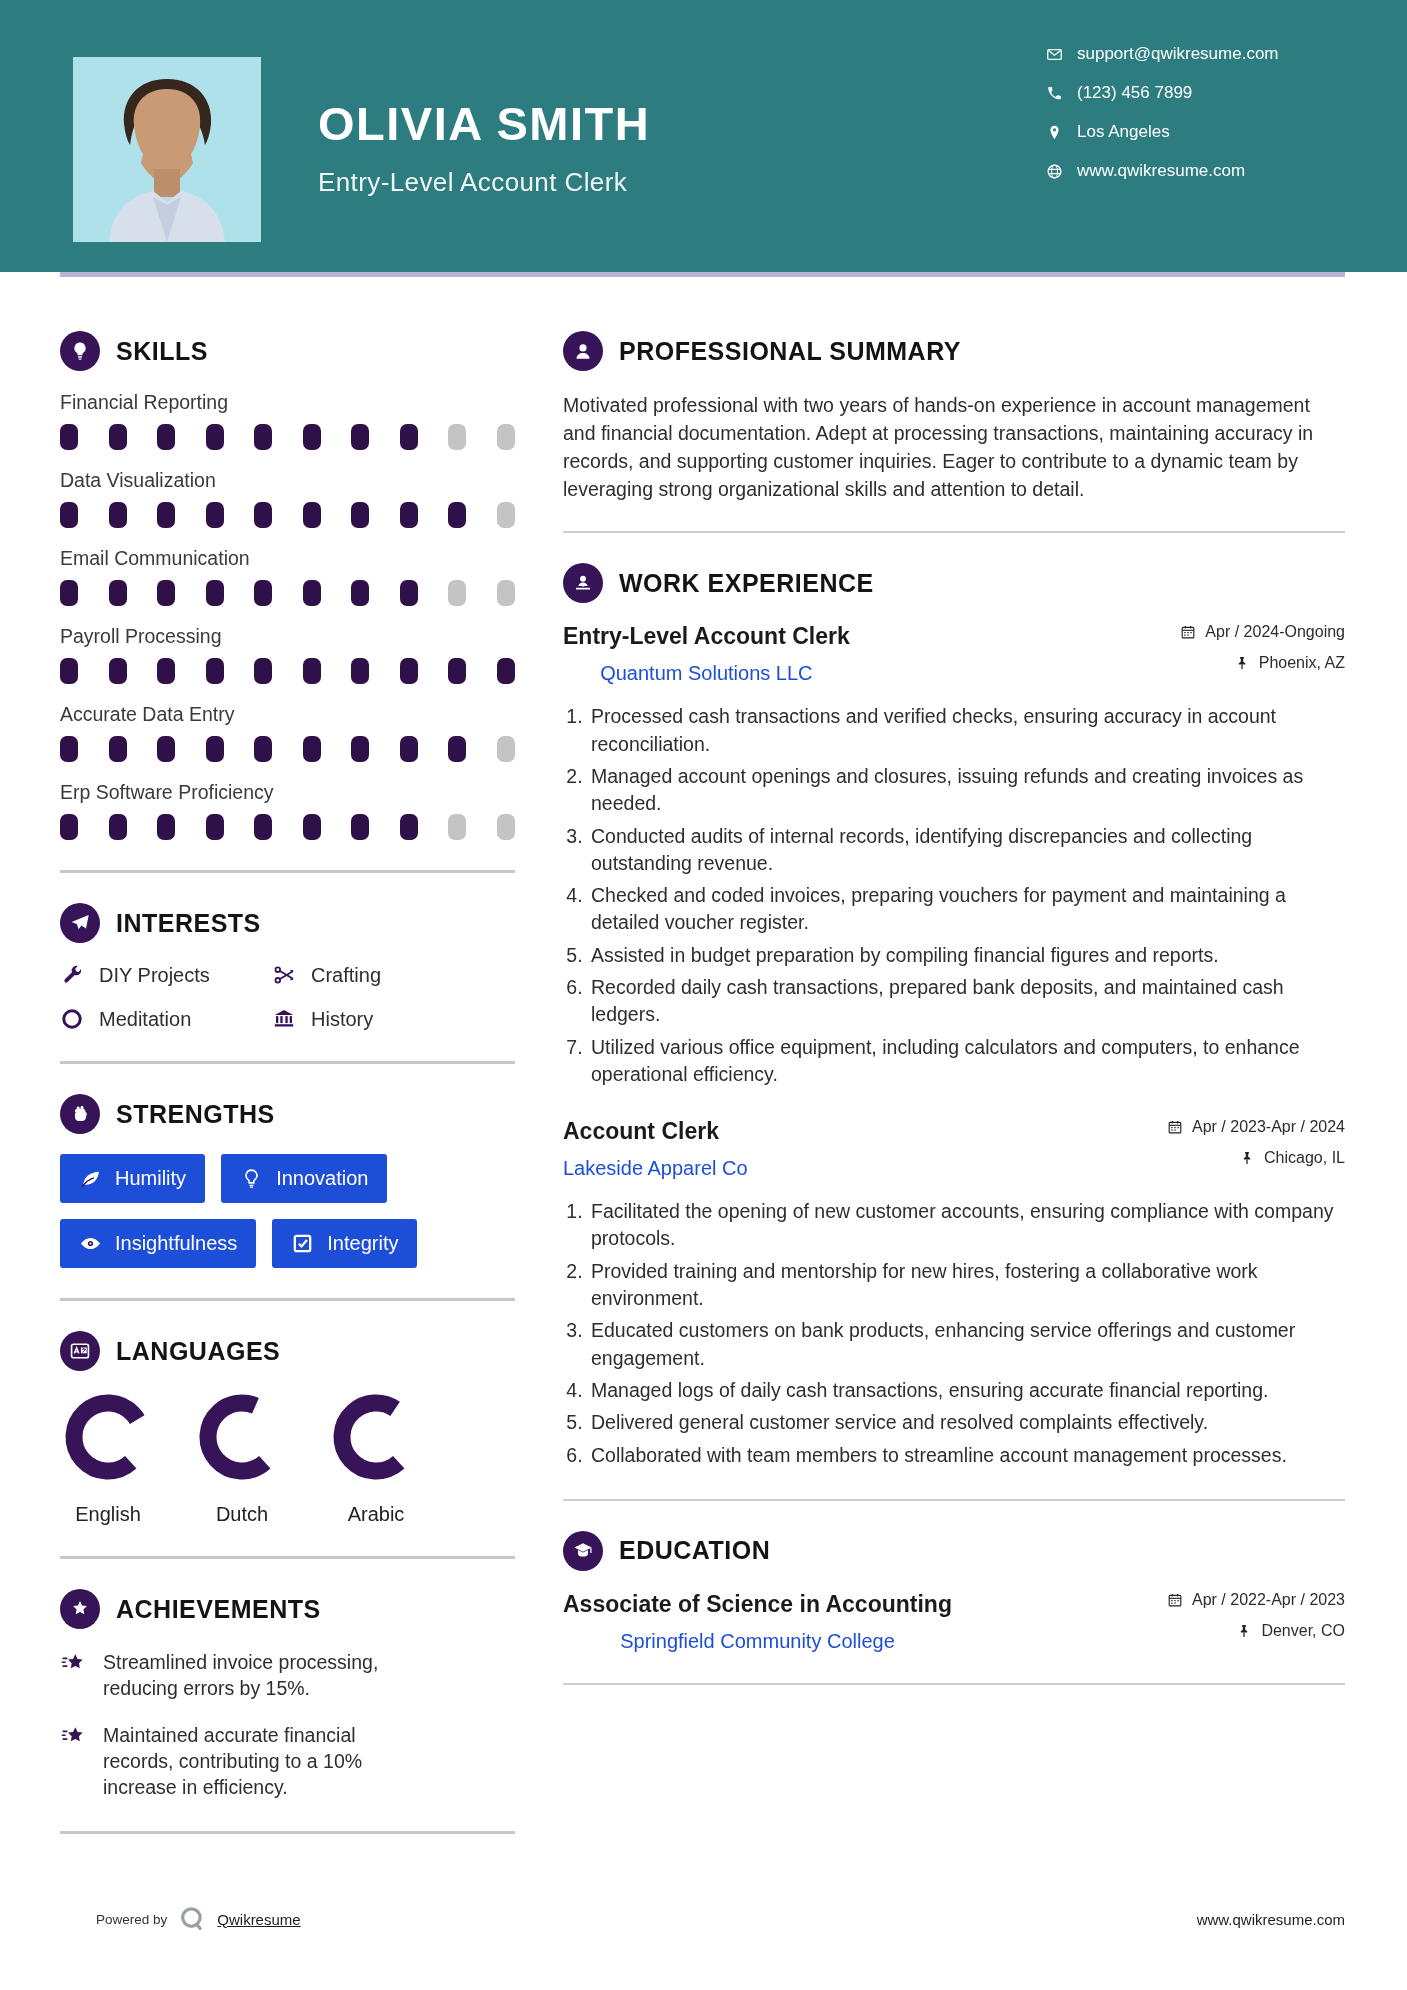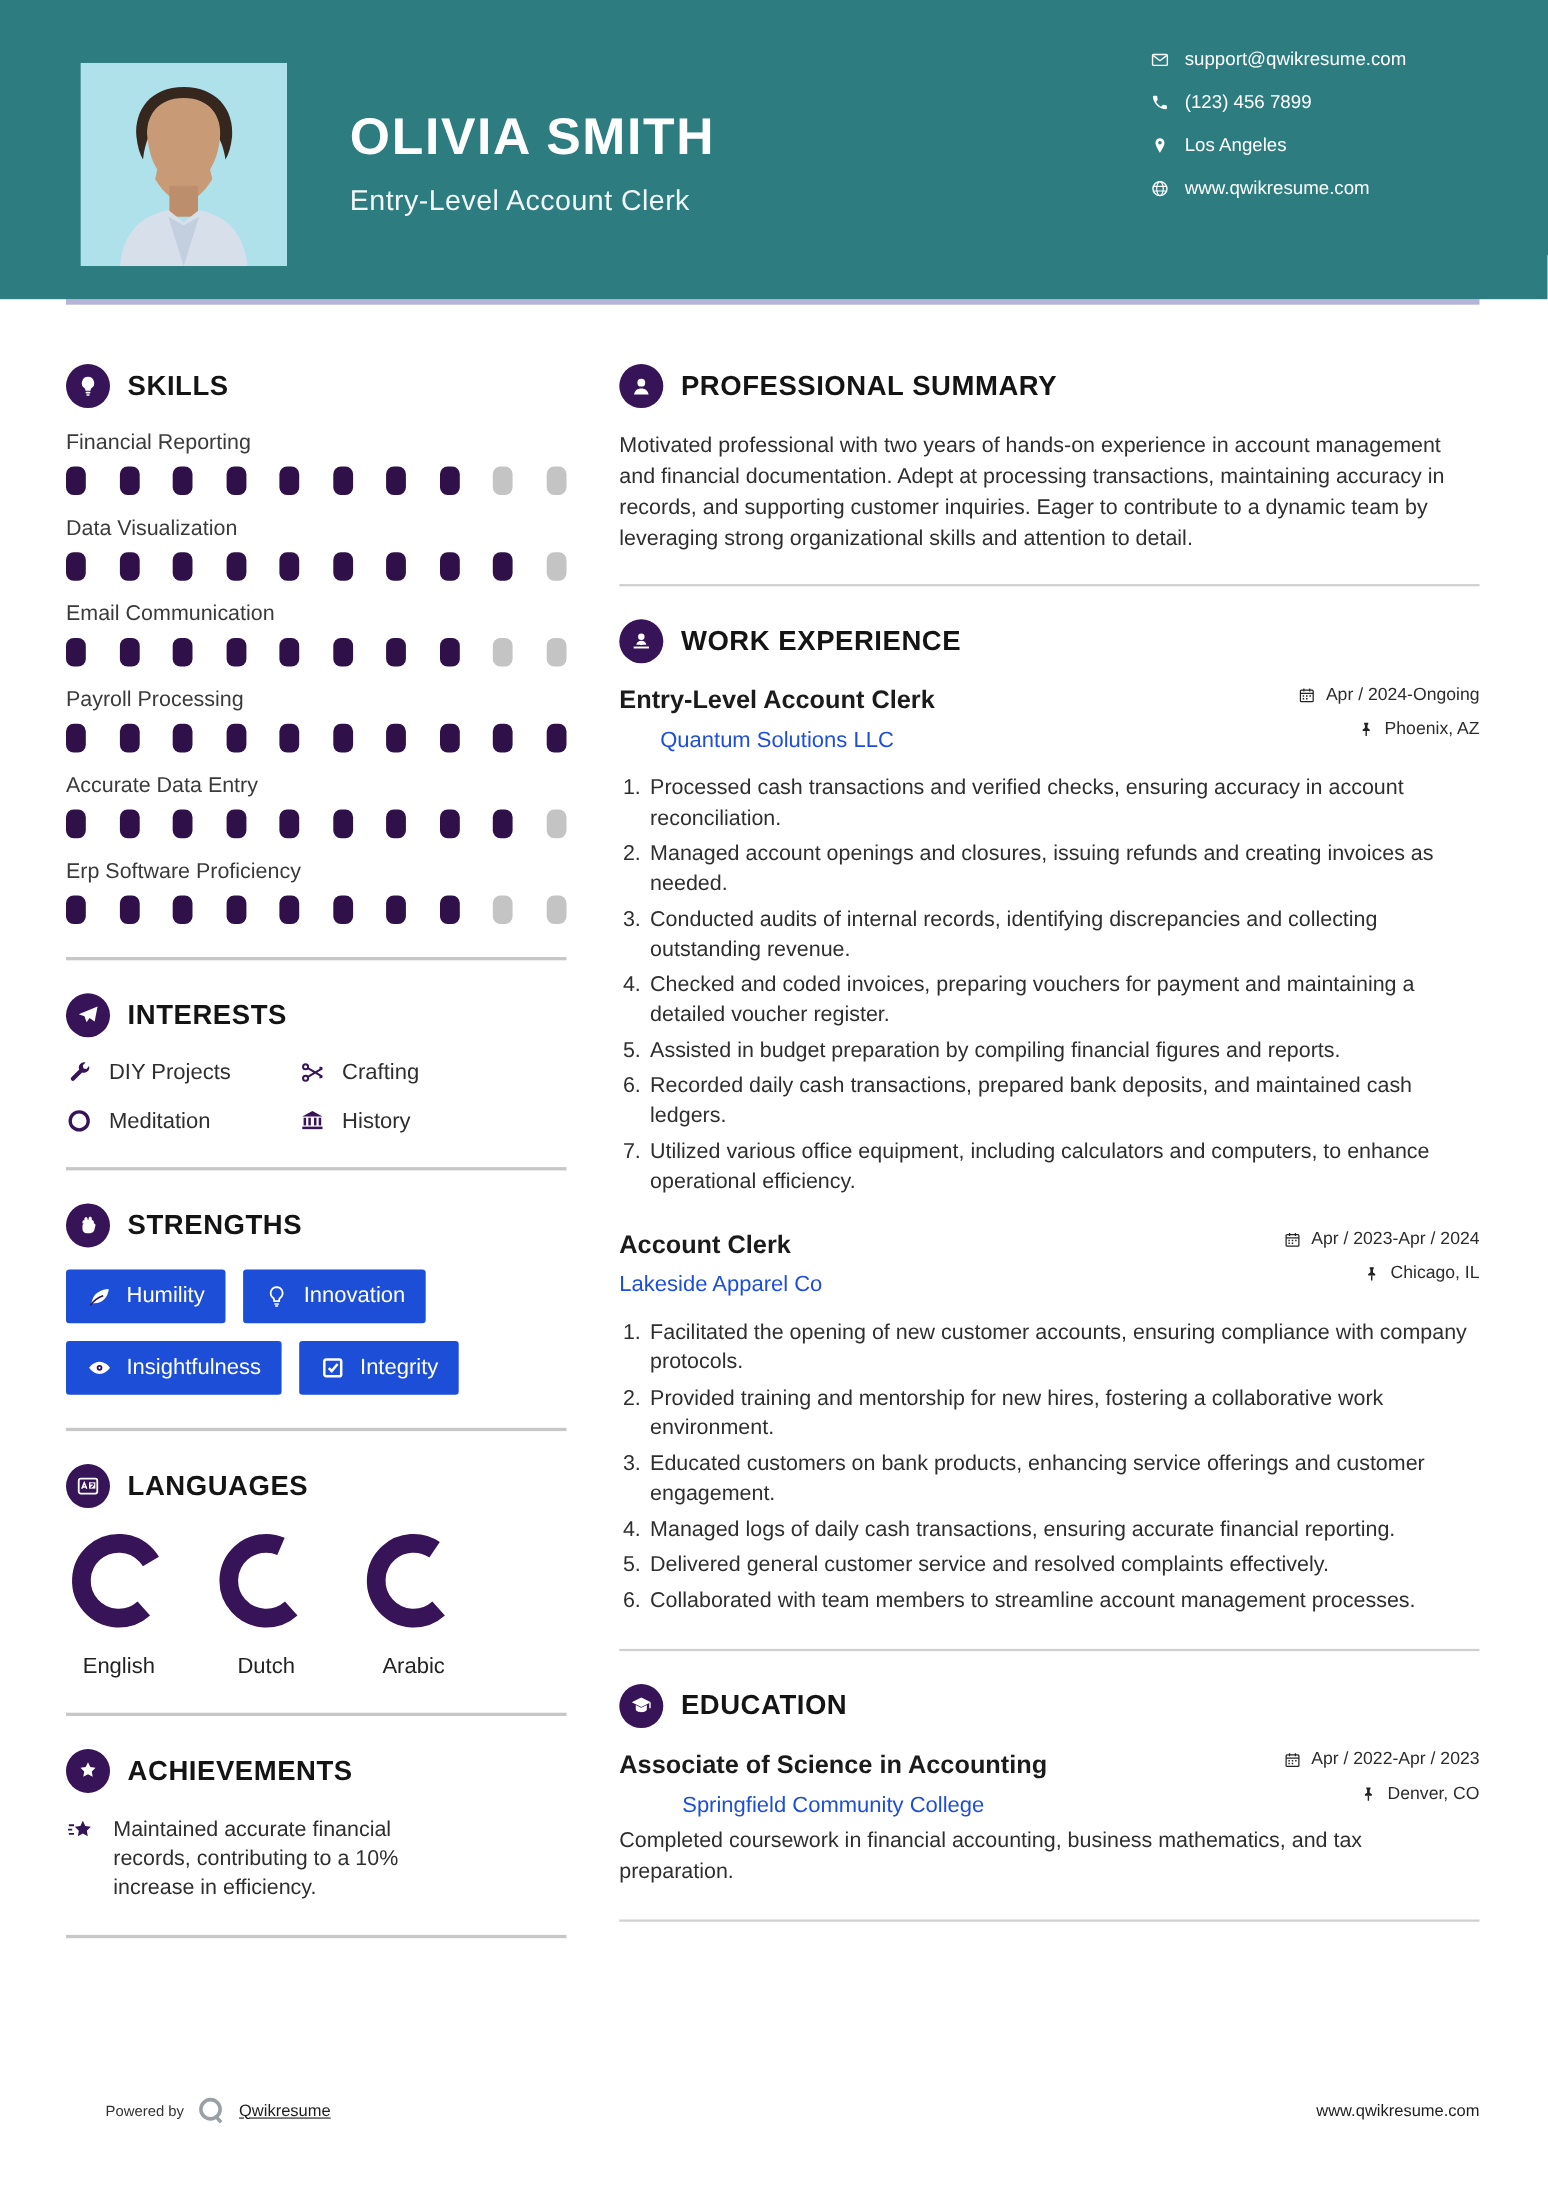--- a/index.html
+++ b/index.html
@@ -407,20 +407,29 @@
         <h2>ACHIEVEMENTS</h2>
       </div>
       <div id="achievements-list">
           <div class="ach-item">
             <span class="icon " style="width:27px;height:27px">
               <svg viewBox="0 0 24 24">
                 <path d="M13.6 3.8l2 4.1 4.5.65-3.25 3.2.75 4.5-4-2.1-4 2.1.75-4.5-3.25-3.2 4.5-.65z" fill="currentColor"></path>
                 <path d="M2.3 7.4h4.2M1.6 10.9h3.4M2.3 14.4h4.2" stroke="currentColor" stroke-width="1.5" fill="none"></path>
               </svg>
             </span>
+            <span class="ach-text">Streamlined invoice processing, reducing errors by 15%.</span>
+          </div>
+          <div class="ach-item">
+            <span class="icon " style="width:27px;height:27px">
+              <svg viewBox="0 0 24 24">
+                <path d="M13.6 3.8l2 4.1 4.5.65-3.25 3.2.75 4.5-4-2.1-4 2.1.75-4.5-3.25-3.2 4.5-.65z" fill="currentColor"></path>
+                <path d="M2.3 7.4h4.2M1.6 10.9h3.4M2.3 14.4h4.2" stroke="currentColor" stroke-width="1.5" fill="none"></path>
+              </svg>
+            </span>
             <span class="ach-text">Maintained accurate financial records, contributing to a 10% increase in efficiency.</span>
           </div>
         </div>
     </section>
 
     <hr class="div-l">
   </aside>
 
   <main class="col-right">
 
@@ -567,21 +576,20 @@
               <span class="icon">
                   <svg viewBox="0 0 24 24">
                     <path d="M9.2 3h5.6v2.1l-1 .9v4.2l3 2.1v2H7.2v-2l3-2.1V6l-1-.9z" fill="currentColor"></path>
                     <path d="M12 14.3V21" stroke="currentColor" stroke-width="1.9"></path>
                   </svg>
                 </span>
               <span>Denver, CO</span>
             </div>
           </div>
         </div>
-        <p class="edu-text">Completed coursework in financial accounting, business mathematics, and tax preparation.</p>
       </div>
     </section>
 
     <hr class="div-r">
   </main>
 </div>
 
 <div class="footer">
   <div class="powered">
     <span>Powered by</span>

